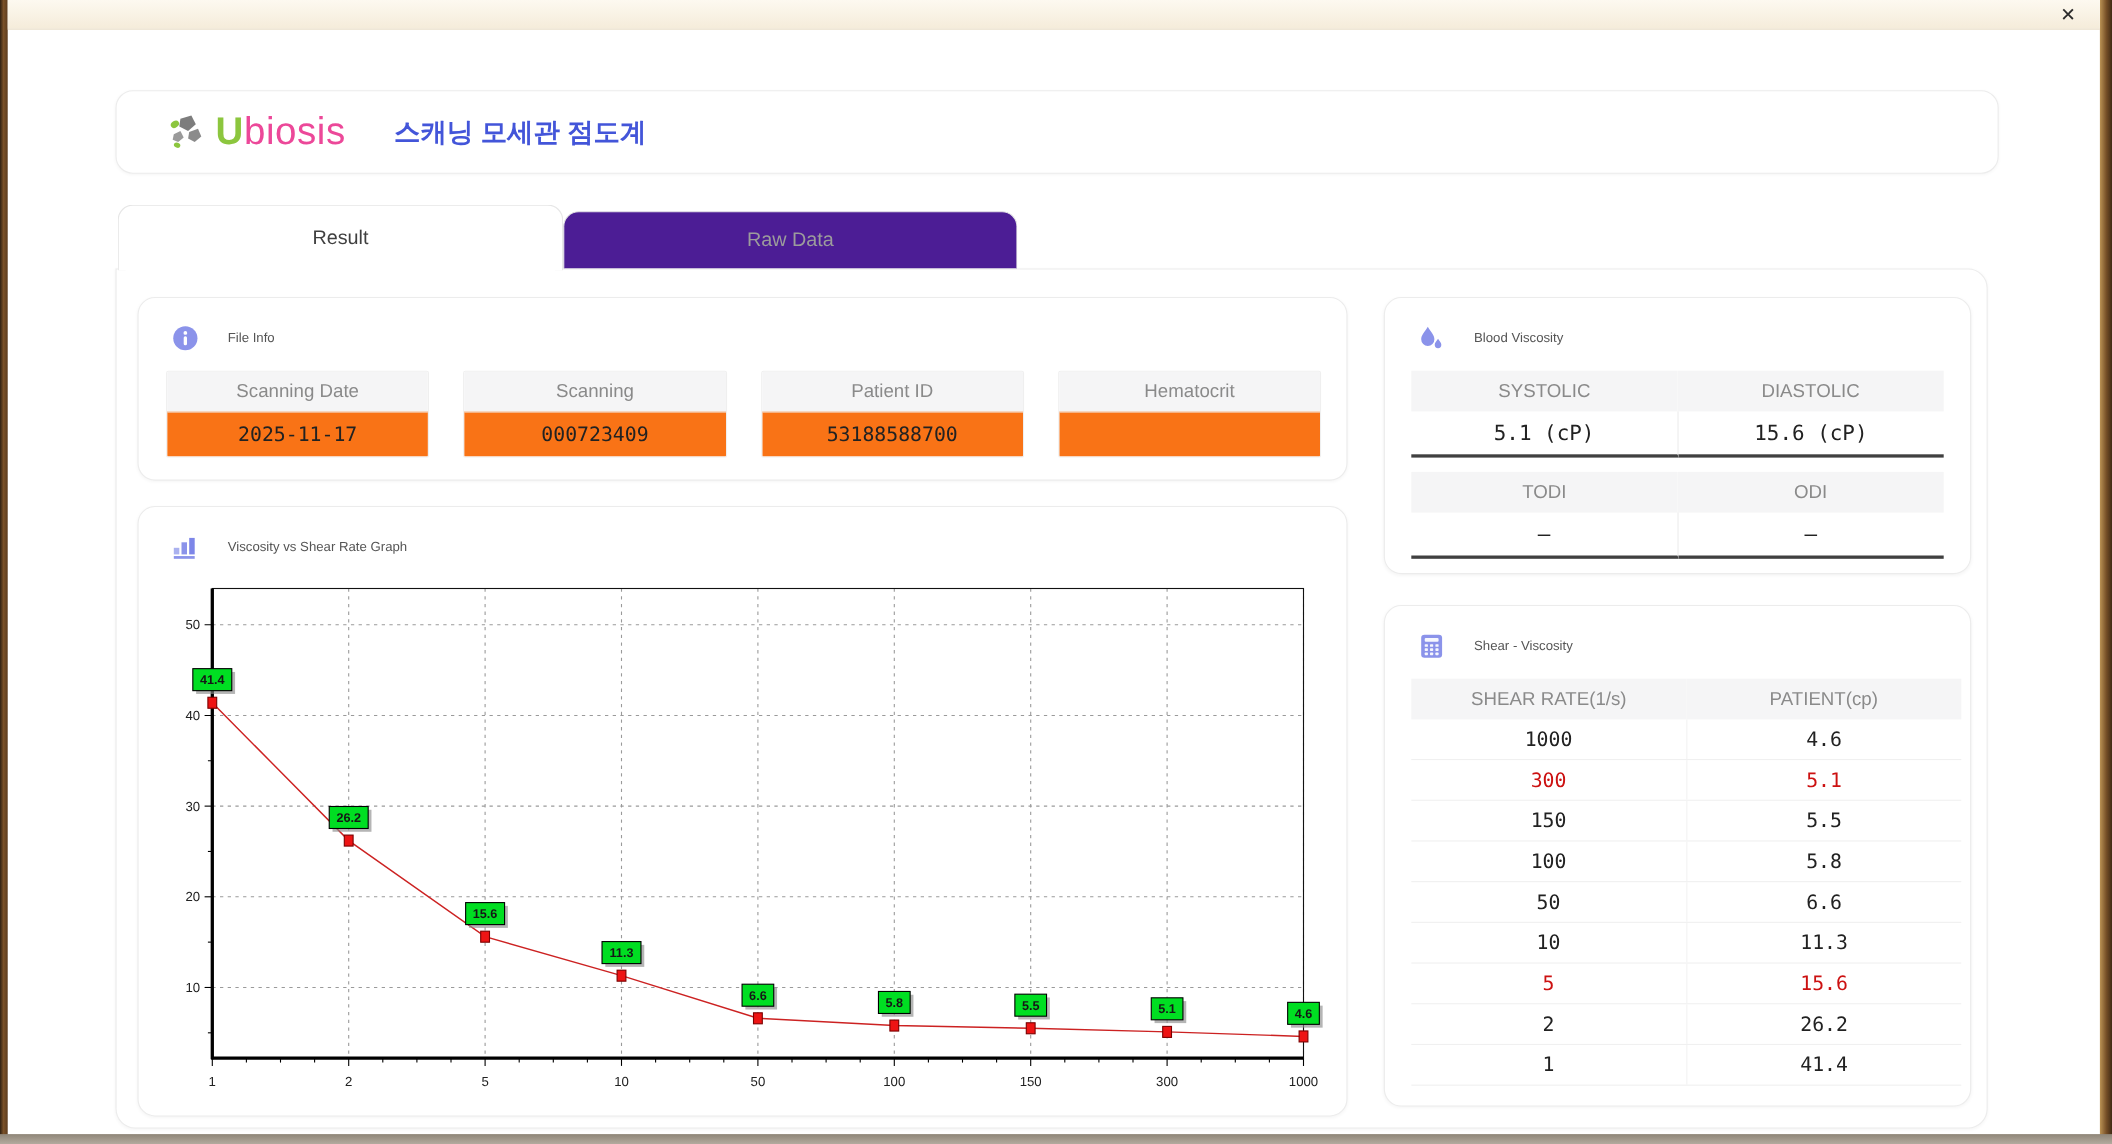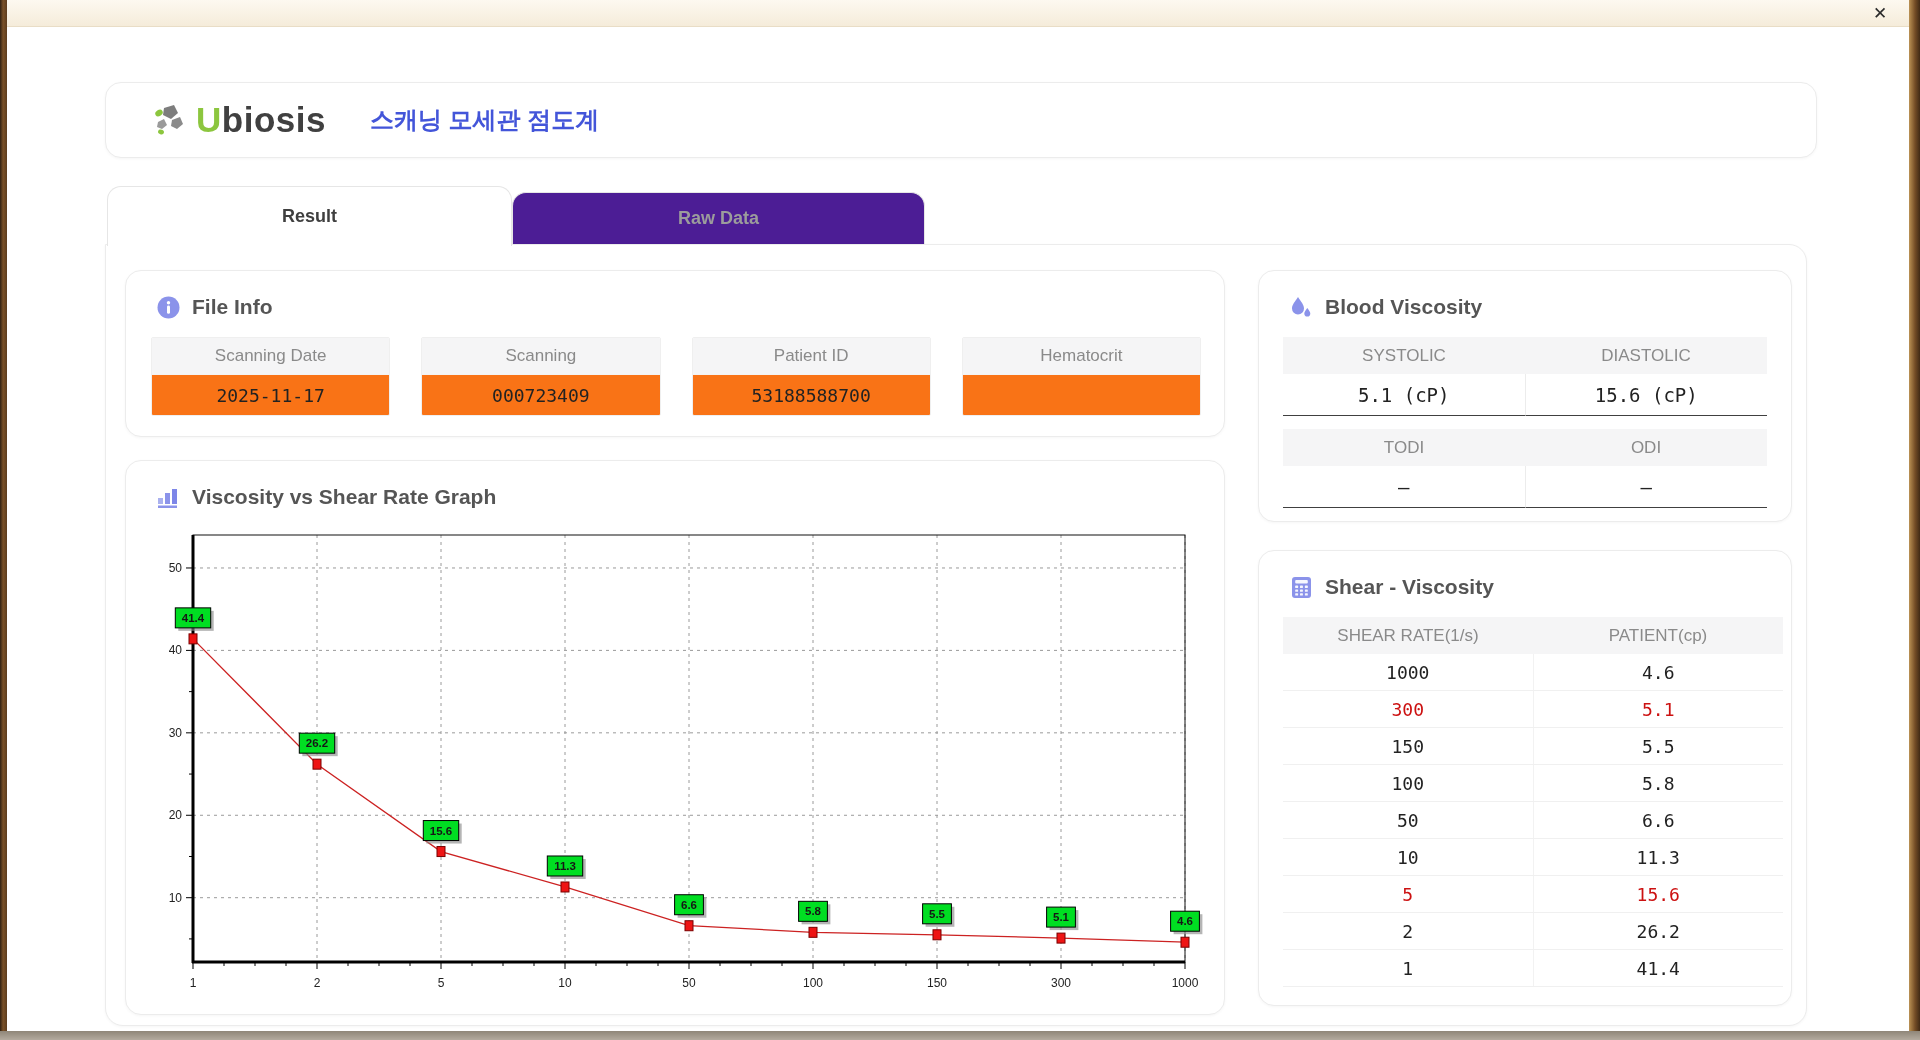--- a/index.html
+++ b/index.html
@@ -23,44 +23,44 @@
 
   
   .card { position:absolute; background:#fff; border:1px solid #ececec;
           border-radius:16px; box-shadow:0 1px 3px rgba(0,0,0,.04); }
 
   .header-card { left:105px; top:82px; width:1712px; height:76px;
                  display:flex; align-items:center; }
   .logo-wrap { display:flex; align-items:center; margin-left:44px; }
   .logo-text { font-size:35px; letter-spacing:.5px; }
   .logo-u    { color:#8cc63e; font-weight:700; }
-  .logo-rest { color:#404040; font-weight:700; }
+  .logo-rest { color:#ec4899; font-weight:400; }
   .app-title { margin-left:44px; font-size:24px; font-weight:700; color:#4355d9; }
 
   
   .tab { position:absolute; display:flex; align-items:center; justify-content:center;
-         font-size:18px; font-weight:700; cursor:pointer;
+         font-size:18px; font-weight:400; cursor:pointer;
          border:1px solid #e6e6e6; border-bottom:none;
          border-radius:14px 14px 0 0; }
   .tab-active   { left:107px; top:186px; width:405px; height:60px;
                   background:#fff; color:#3f3f3f; z-index:6; }
   .tab-inactive { left:512px; top:192px; width:413px; height:52px;
                   background:#4c1d95; color:#9c9c9c; z-index:2; }
 
   .main-panel { left:105px; top:244px; width:1702px; height:782px;
                 border-radius:0 18px 18px 18px; z-index:3; }
 
   
   .file-info-card { left:125px; top:270px; width:1100px; height:167px; z-index:7; }
   .graph-card     { left:125px; top:460px; width:1100px; height:555px; z-index:7; }
   .bv-card        { left:1258px; top:270px; width:534px; height:252px; z-index:7; }
   .sv-card        { left:1258px; top:550px; width:534px; height:456px; z-index:7; }
 
-  .sec-title { display:flex; align-items:center; gap:12px;
-               padding:24px 0 0 30px; font-size:21px; font-weight:700; color:#555; }
+  .sec-title { display:flex; align-items:center; gap:27px;
+               padding:24px 0 0 30px; font-size:12px; font-weight:400; color:#555; }
   .sec-icon { width:24px; height:24px; flex:0 0 24px; display:flex;
               align-items:center; justify-content:center; }
 
   
   .cell-h { background:#f5f5f6; color:#8a8a8a; font-size:17px;
             display:flex; align-items:center; justify-content:center; }
   .mono { font-family:"DejaVu Sans Mono", monospace; }
 
   
   .fi-row { position:absolute; left:25px; top:66px; width:1050px;
@@ -71,21 +71,21 @@
                     display:flex; align-items:center; justify-content:center;
                     border-top:1px solid #f3f3f3; }
 
   
   .bv-body { position:absolute; left:24px; right:24px; top:66px; }
   .bv-group { margin-bottom:13px; }
   .bv-hrow, .bv-vrow { display:flex; }
   .bv-hrow > div { flex:1; height:37px; }
   .bv-vrow > div { flex:1; height:42px; display:flex; align-items:center;
                    justify-content:center; font-size:19px; color:#222;
-                   border-bottom:1px solid #404040; }
+                   border-bottom:3px solid #404040; }
   .bv-vrow > div:first-child { border-right:1px solid #ececec; }
 
   
   .sv-body { position:absolute; left:24px; right:8px; top:66px; }
   .sv-hrow { display:flex; }
   .sv-hrow > div { flex:1; height:37px; }
   .sv-row { display:flex; border-bottom:1px solid #f0f0f0; }
   .sv-row > div { flex:1; height:36px; display:flex; align-items:center;
                   justify-content:center; font-size:18px; color:#222; }
   .sv-row > div:first-child { border-right:1px solid #f2f2f2; }

